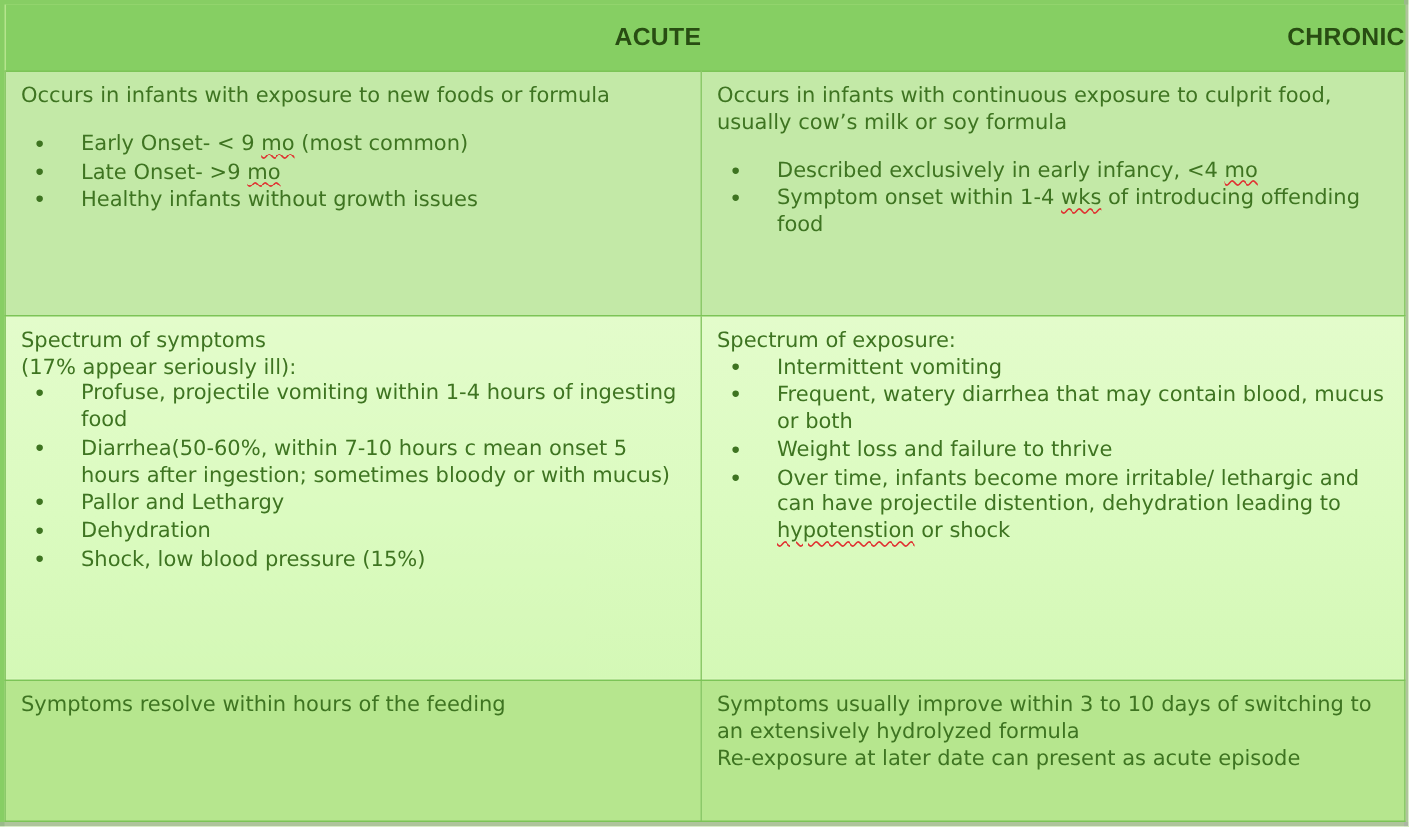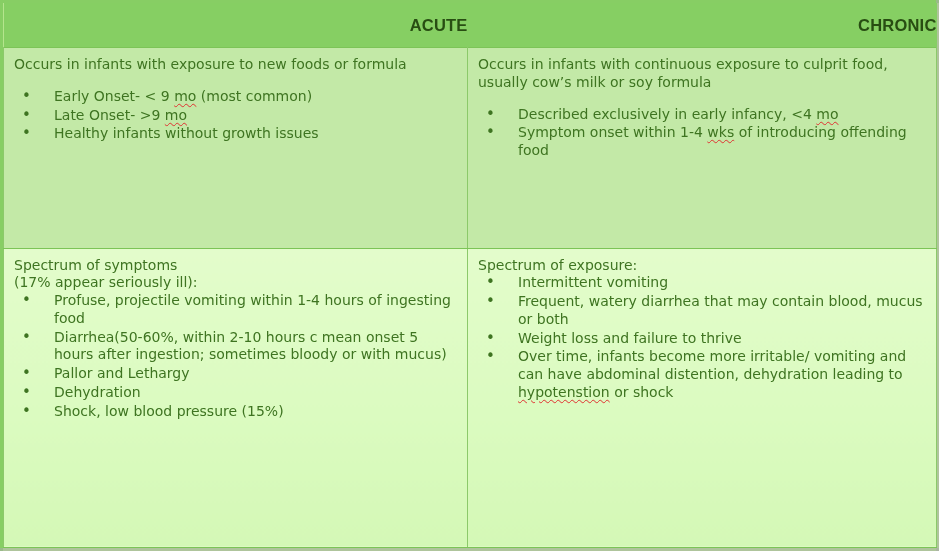--- a/index.html
+++ b/index.html
@@ -137,33 +137,42 @@
           </ul>
         </td>
       </tr>
 
       <tr class="row-b">
         <td class="cell">
           <p class="lead">Spectrum of symptoms</p>
           <p class="lead">(17% appear seriously ill):</p>
           <ul class="bullets">
             <li><span>Profuse, projectile vomiting within 1-4 hours of ingesting food</span></li>
-            <li><span>Diarrhea(50-60%, within 2-10 hours c mean onset 5 hours after ingestion; sometimes bloody or with mucus)</span></li>
+            <li><span>Diarrhea(50-60%, within 7-10 hours c mean onset 5 hours after ingestion; sometimes bloody or with mucus)</span></li>
             <li><span>Pallor and Lethargy</span></li>
             <li><span>Dehydration</span></li>
             <li><span>Shock, low blood pressure (15%)</span></li>
           </ul>
         </td>
         <td class="cell">
           <p class="lead">Spectrum of exposure:</p>
           <ul class="bullets">
             <li><span>Intermittent vomiting</span></li>
             <li><span>Frequent, watery diarrhea that may contain blood, mucus or both</span></li>
             <li><span>Weight loss and failure to thrive</span></li>
-            <li><span>Over time, infants become more irritable/ vomiting and can have abdominal distention, dehydration leading to </span><span class="sp">hypotenstion</span><span> or shock</span></li>
+            <li><span>Over time, infants become more irritable/ lethargic and can have projectile distention, dehydration leading to </span><span class="sp">hypotenstion</span><span> or shock</span></li>
           </ul>
         </td>
       </tr>
 
+      <tr class="row-c">
+        <td class="cell">
+          <p class="lead">Symptoms resolve within hours of the feeding</p>
+        </td>
+        <td class="cell">
+          <p class="lead">Symptoms usually improve within 3 to 10 days of switching to an extensively hydrolyzed formula</p>
+          <p class="lead">Re-exposure at later date can present as acute episode</p>
+        </td>
+      </tr>
 
     </tbody>
   </table>
 </div>
 
 </body></html>

